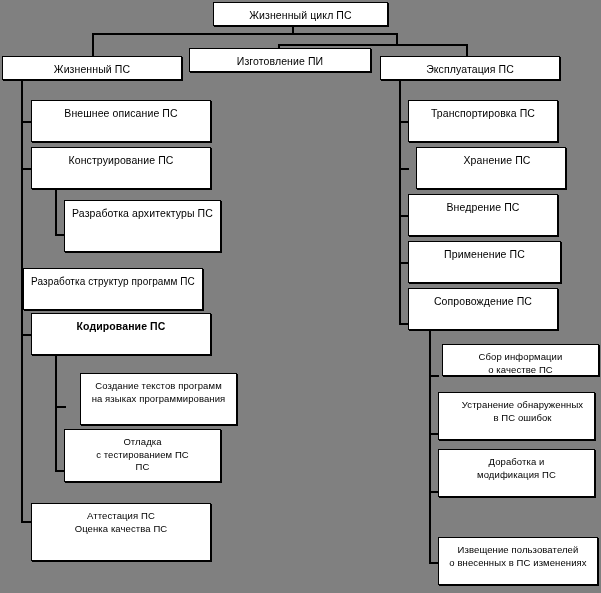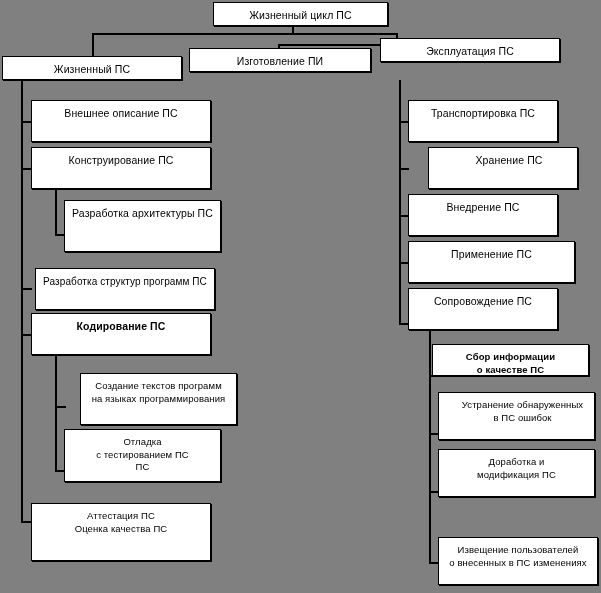--- a/index.html
+++ b/index.html
@@ -46,40 +46,40 @@
   <div class="ln h" style="left:278px;top:44px;width:190px;"></div>
   <div class="ln v" style="left:278px;top:44px;height:12px;"></div>
   <div class="ln v" style="left:466px;top:44px;height:12px;"></div>
 
   <div class="node root" style="left:213px;top:2px;width:175px;height:24px;">Жизненный цикл ПС</div>
 
   <div class="node lvl1" style="left:2px;top:56px;width:180px;height:24px;">Жизненный ПС</div>
 
   <div class="node lvl1" style="left:189px;top:48px;width:182px;height:24px;">Изготовление ПИ</div>
 
-  <div class="node lvl1" style="left:380px;top:38px;width:180px;height:24px;">Эксплуатация ПС</div>
+  <div class="node lvl1" style="left:380px;top:56px;width:180px;height:24px;">Эксплуатация ПС</div>
 
   <div class="ln v" style="left:21px;top:80px;height:443px;"></div>
 
   <div class="ln h" style="left:21px;top:121px;width:11px;"></div>
   <div class="ln h" style="left:21px;top:168px;width:11px;"></div>
   <div class="ln h" style="left:21px;top:288px;width:11px;"></div>
   <div class="ln h" style="left:21px;top:334px;width:11px;"></div>
   <div class="ln h" style="left:21px;top:521px;width:11px;"></div>
 
   <div class="node" style="left:31px;top:100px;width:180px;height:42px;">Внешнее описание ПС</div>
 
   <div class="node" style="left:31px;top:147px;width:180px;height:42px;">Конструирование ПС</div>
 
   <div class="ln v" style="left:55px;top:189px;height:47px;"></div>
   <div class="ln h" style="left:55px;top:234px;width:11px;"></div>
 
   <div class="node" style="left:64px;top:200px;width:157px;height:52px;">Разработка архитектуры ПС</div>
 
-  <div class="node small" style="left:35px;top:268px;width:180px;height:42px;">Разработка структур программ ПС</div>
+  <div class="node small" style="left:23px;top:268px;width:180px;height:42px;">Разработка структур программ ПС</div>
 
   <div class="node" style="left:31px;top:313px;width:180px;height:42px;font-weight:bold;">Кодирование ПС</div>
 
   <div class="ln v" style="left:55px;top:355px;height:117px;"></div>
   <div class="ln h" style="left:55px;top:406px;width:11px;"></div>
   <div class="ln h" style="left:55px;top:470px;width:11px;"></div>
 
   <div class="node tiny" style="left:80px;top:373px;width:157px;height:52px;">Создание текстов программ
 на языках программирования</div>
 
@@ -93,35 +93,35 @@
   <div class="ln v" style="left:399px;top:80px;height:245px;"></div>
 
   <div class="ln h" style="left:399px;top:121px;width:10px;"></div>
   <div class="ln h" style="left:399px;top:168px;width:10px;"></div>
   <div class="ln h" style="left:399px;top:215px;width:10px;"></div>
   <div class="ln h" style="left:399px;top:262px;width:10px;"></div>
   <div class="ln h" style="left:399px;top:323px;width:10px;"></div>
 
   <div class="node" style="left:408px;top:100px;width:150px;height:42px;">Транспортировка ПС</div>
 
-  <div class="node" style="left:428px;top:147px;width:150px;height:42px;padding-left:12px;">Хранение ПС</div>
+  <div class="node" style="left:416px;top:147px;width:150px;height:42px;padding-left:12px;">Хранение ПС</div>
 
   <div class="node" style="left:408px;top:194px;width:150px;height:42px;">Внедрение ПС</div>
 
-  <div class="node" style="left:408px;top:241px;width:167px;height:42px;">Применение ПС</div>
+  <div class="node" style="left:408px;top:241px;width:153px;height:42px;">Применение ПС</div>
 
   <div class="node" style="left:408px;top:288px;width:150px;height:42px;">Сопровождение ПС</div>
 
   <div class="ln v" style="left:429px;top:330px;height:234px;"></div>
   <div class="ln h" style="left:429px;top:375px;width:10px;"></div>
   <div class="ln h" style="left:429px;top:433px;width:10px;"></div>
   <div class="ln h" style="left:429px;top:491px;width:10px;"></div>
   <div class="ln h" style="left:429px;top:562px;width:10px;"></div>
 
-  <div class="node tiny" style="left:432px;top:344px;width:157px;height:32px;font-weight:bold;">Сбор информации
+  <div class="node tiny" style="left:442px;top:344px;width:157px;height:32px;">Сбор информации
 о качестве ПС</div>
 
   <div class="node tiny" style="left:438px;top:392px;width:157px;height:48px;padding-left:12px;">Устранение обнаруженных
 в ПС ошибок</div>
 
   <div class="node tiny" style="left:438px;top:449px;width:157px;height:48px;">Доработка и
 модификация ПС</div>
 
   <div class="node tiny" style="left:438px;top:537px;width:160px;height:48px;">Извещение пользователей
 о внесенных в ПС изменениях</div>

